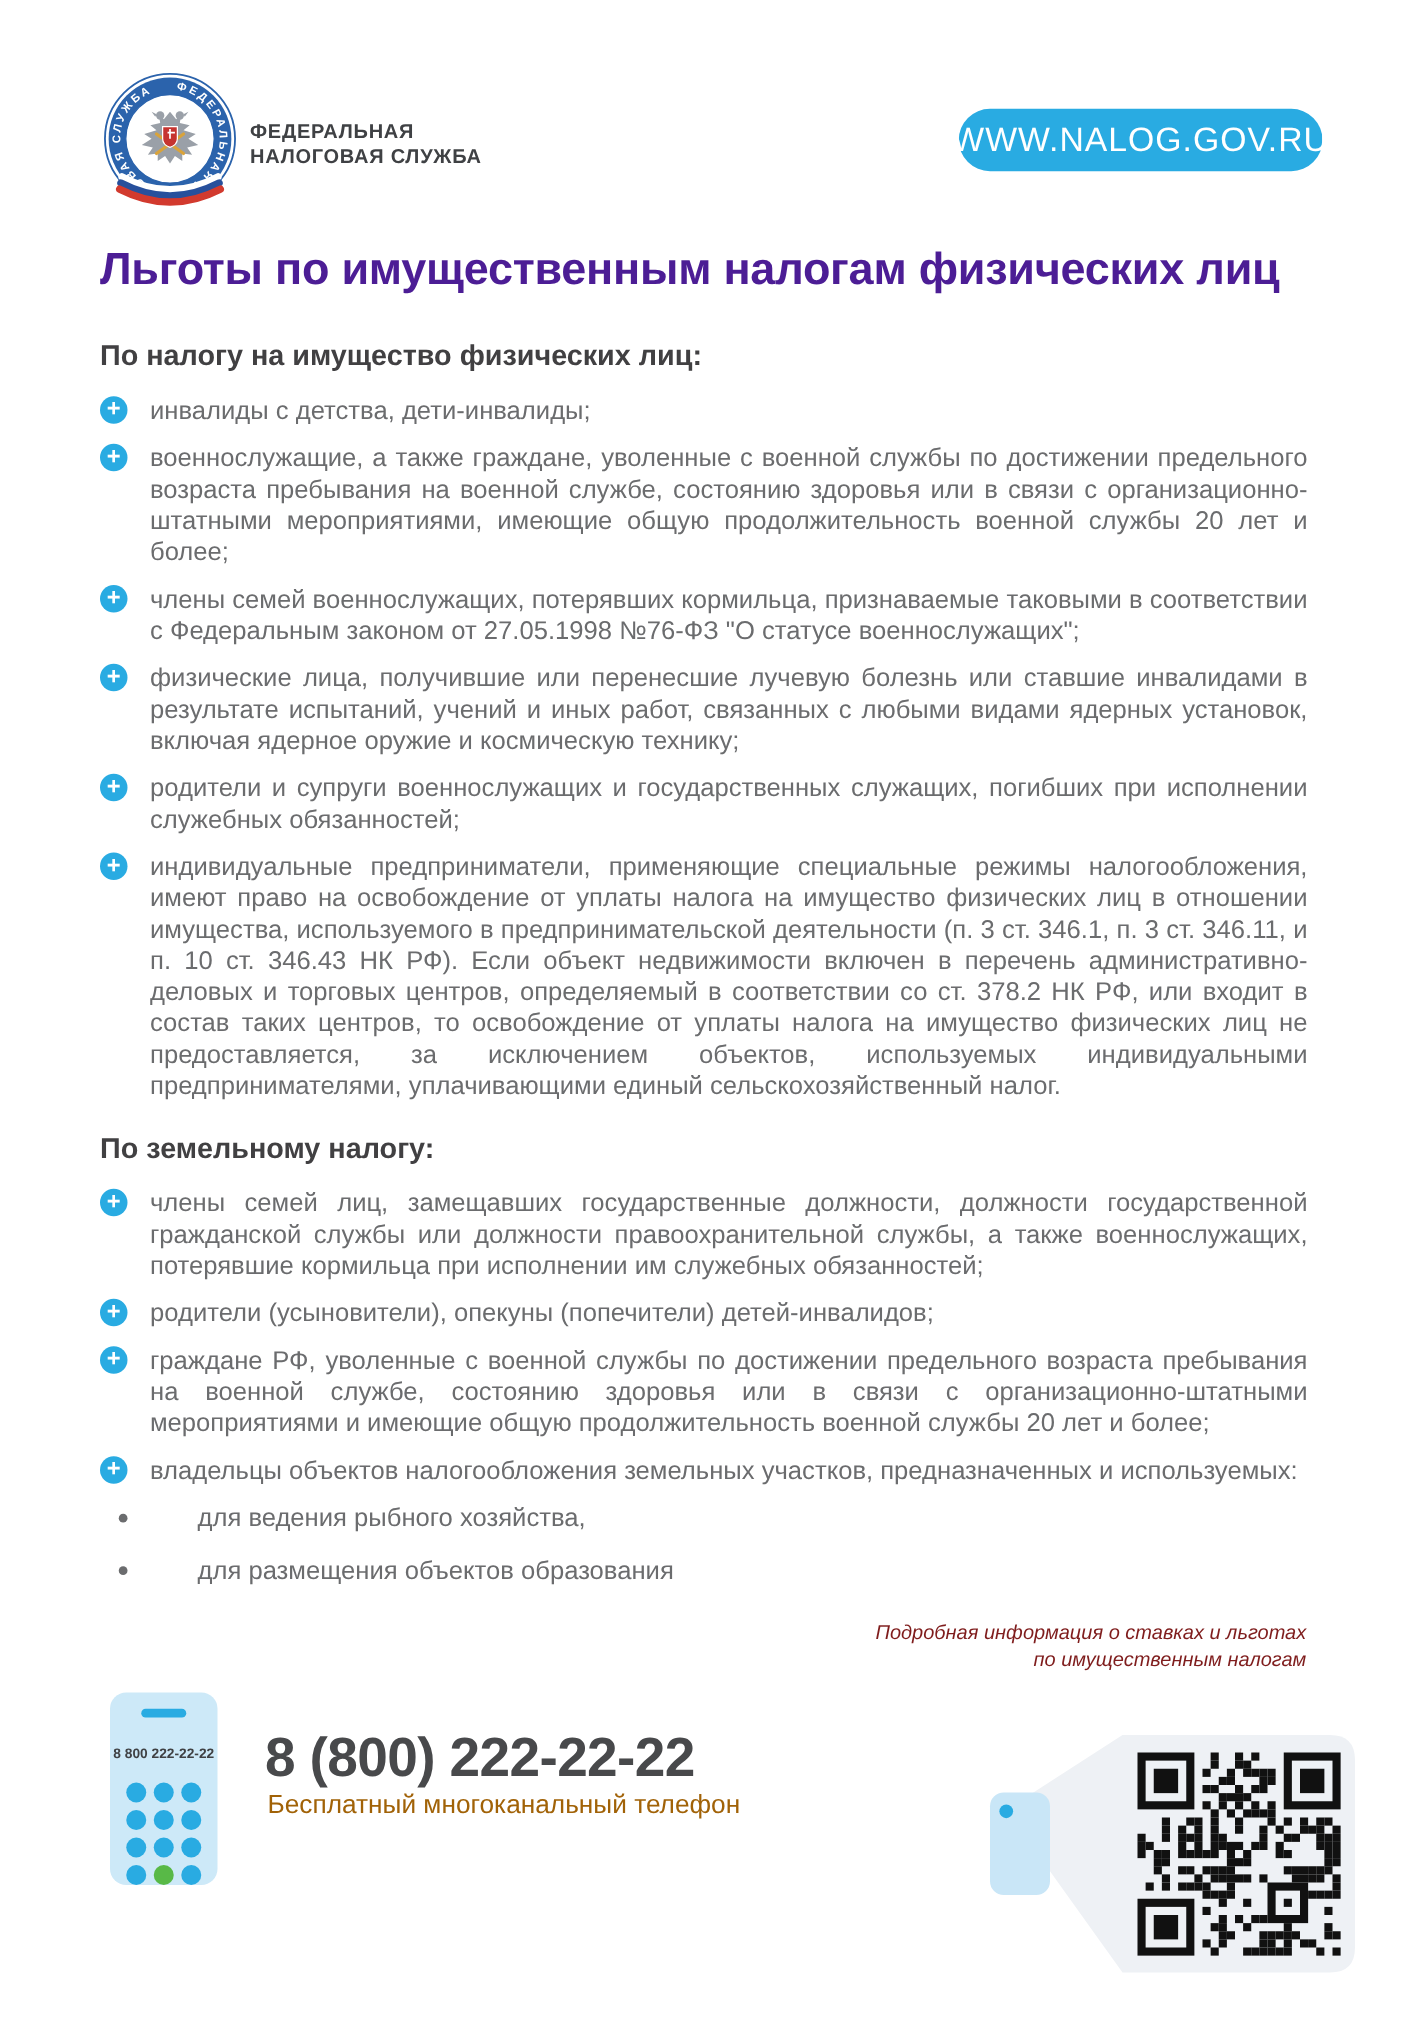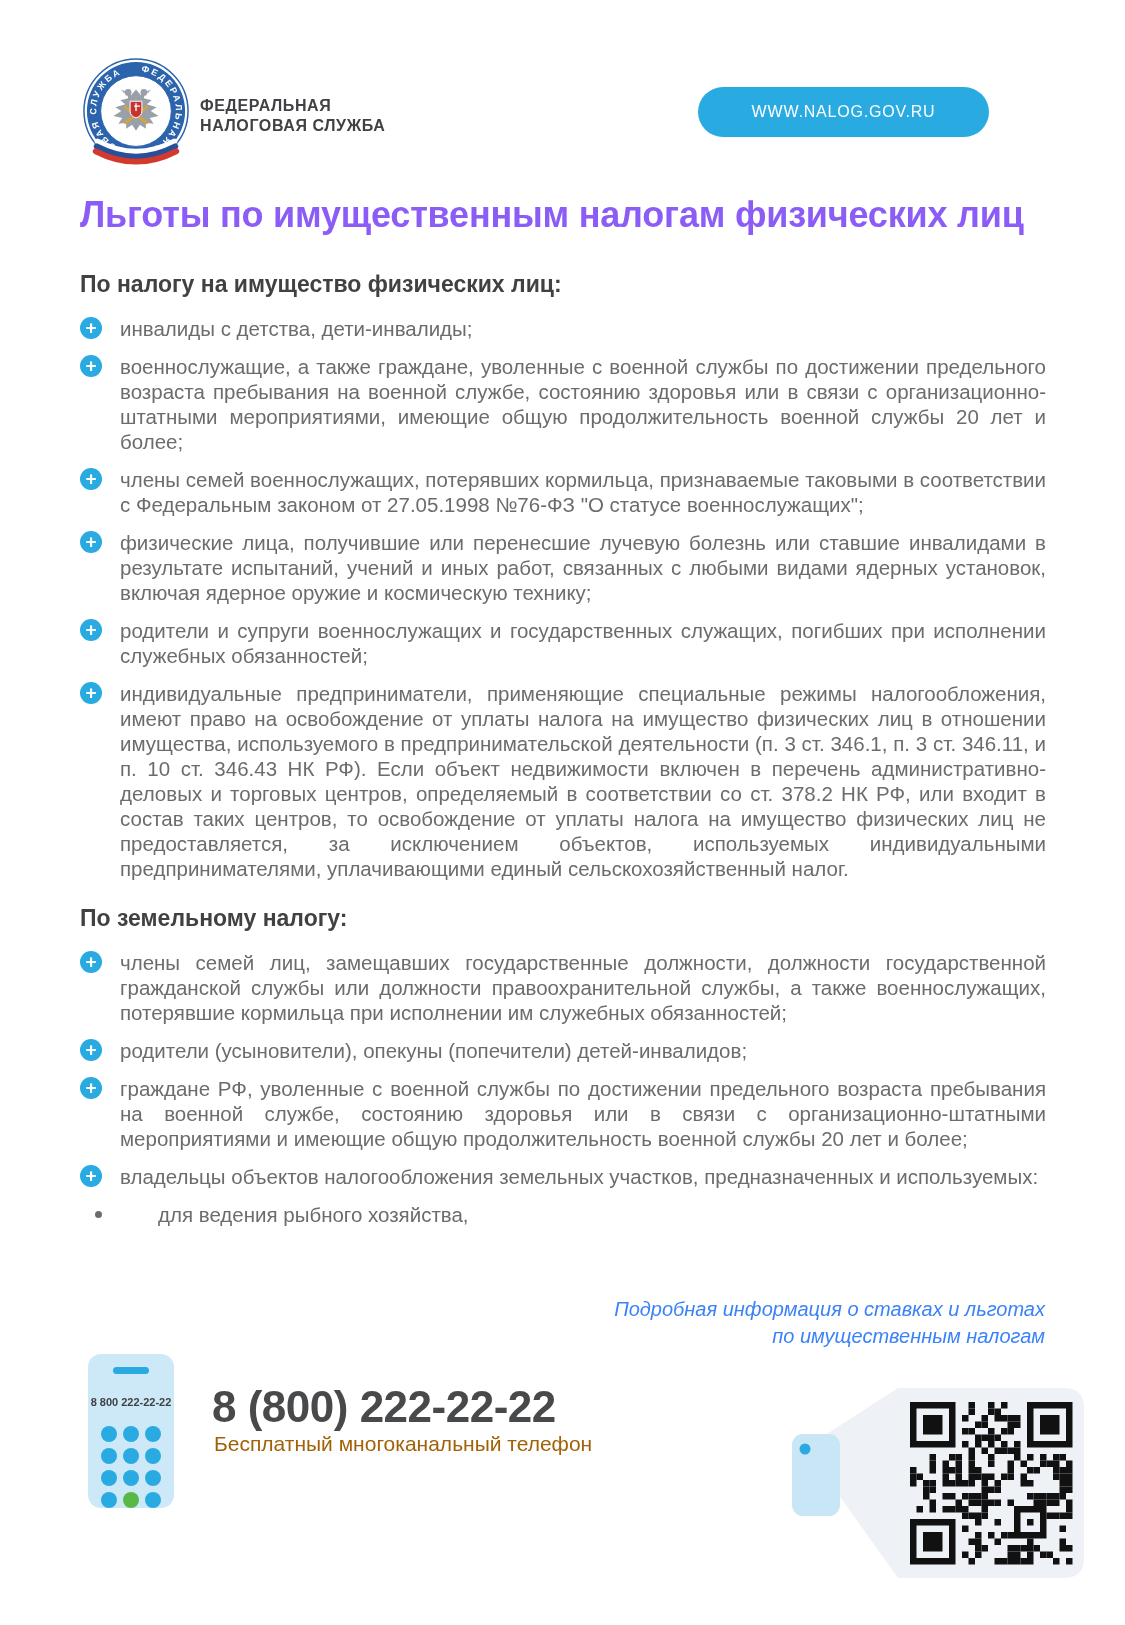--- a/index.html
+++ b/index.html
@@ -3,44 +3,44 @@
 <meta charset="utf-8">
 <style>
   html,body{margin:0;padding:0;}
   body{width:1125px;height:1625px;background:#ffffff;font-family:"Liberation Sans",sans-serif;}
   .page{position:relative;width:1125px;height:1625px;overflow:hidden;background:#fff;}
 
   
   .logo{position:absolute;left:82px;top:58px;width:108px;height:114px;}
   .org-name{position:absolute;left:200px;top:96px;font-size:16px;font-weight:700;
             color:#3f4144;letter-spacing:.6px;line-height:1.22;text-transform:uppercase;}
-  .site-pill{position:absolute;left:698px;top:87px;width:291px;height:50px;border-radius:25px;
-             background:#29abe2;color:#fff;font-size:16px;letter-spacing:.8px;
+  .site-pill{position:absolute;left:767px;top:87px;width:291px;height:50px;border-radius:25px;
+             background:#29abe2;color:#fff;font-size:27px;letter-spacing:.8px;
              display:flex;align-items:center;justify-content:center;cursor:pointer;}
 
   .page-title{position:absolute;left:80px;top:170px;width:980px;font-size:36px;font-weight:800;
-              color:#8b5cf6;letter-spacing:-.2px;}
+              color:#4c1d95;letter-spacing:-.2px;}
 
   
   .content{position:absolute;left:80px;top:226px;width:966px;margin-top:45px;}
   .section-heading{font-size:23px;font-weight:800;color:#414042;margin:0 0 18px 0;}
   .section-heading.second{margin-top:24px;}
   .bullets{margin-bottom:6px;}
   .bullet-row{display:flex;gap:18px;margin-bottom:13px;align-items:flex-start;}
   .plus-icon{flex:0 0 auto;width:22px;height:22px;border-radius:50%;background:#29abe2;color:#fff;
              font-size:19px;font-weight:700;line-height:21px;text-align:center;margin-top:1px;}
   .dot-icon{flex:0 0 auto;width:7px;height:7px;border-radius:50%;background:#6b6c6e;
             margin:9px 8px 0 15px;}
   .bullet-text{flex:1;font-size:20.5px;line-height:1.22;color:#6b6c6e;text-align:justify;}
   .sub .bullet-text{text-align:left;}
   .sub .bullet-row{margin-bottom:17px;gap:48px;}
 
   
   .note{position:absolute;right:80px;top:1296px;width:520px;text-align:right;font-style:italic;
-        color:#3b82f6;font-size:20px;line-height:1.35;}
+        color:#7f1d1d;font-size:16px;line-height:1.35;}
 
   
   .phone-illustration{position:absolute;left:86px;top:1352px;width:90px;height:158px;}
   .phone-number{position:absolute;left:212px;top:1382px;font-size:44px;font-weight:800;
                 color:#48494b;letter-spacing:-.5px;}
   .phone-caption{position:absolute;left:214px;top:1430px;font-size:21px;color:#a16207;line-height:1.33;}
   .qr-block{position:absolute;left:780px;top:1356px;width:312px;height:226px;}
 </style>
 </head>
 <body>
@@ -133,20 +133,24 @@
         </div>
         <div class="bullet-row">
           <span class="plus-icon">+</span>
           <span class="bullet-text">владельцы объектов налогообложения земельных участков, предназначенных и используемых:</span>
         </div>
       </div>
     <div class="bullets sub">
         <div class="bullet-row">
           <span class="dot-icon"></span>
           <span class="bullet-text">для ведения рыбного хозяйства,</span>
+        </div>
+        <div class="bullet-row">
+          <span class="dot-icon"></span>
+          <span class="bullet-text">для размещения объектов образования</span>
         </div>
       </div>
   </div>
 
   <div class="note">
     <div>Подробная информация о ставках и льготах</div>
     <div>по имущественным налогам</div>
   </div>
 
   <svg class="phone-illustration" viewBox="0 0 90 158">

